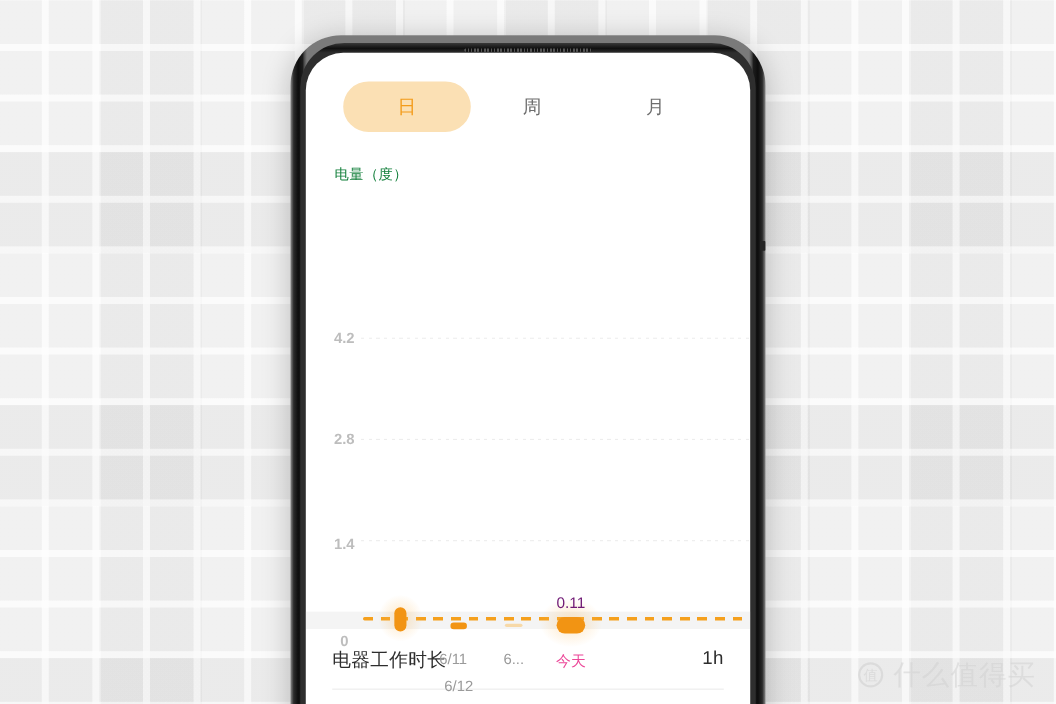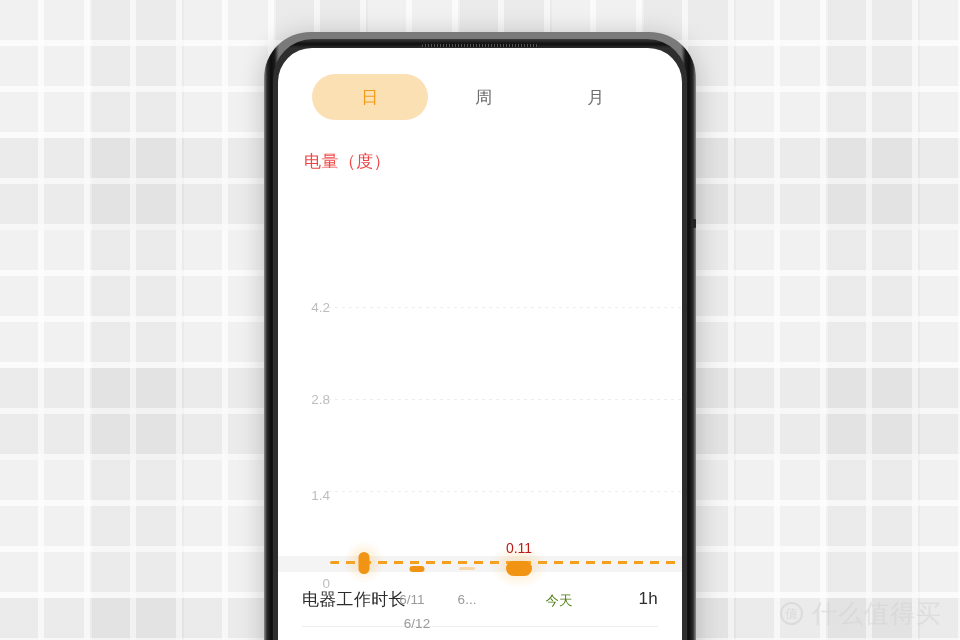--- a/index.html
+++ b/index.html
@@ -135,40 +135,41 @@
   #chart-section {
     position: relative;
     flex: 0 0 auto;
     height: 432px;
     padding: 0 0 0 0;
   }
   #chart-axis-title {
     position: absolute;
     left: 26px;
     top: 26px;
-    font-size: 17px;
-    color: #ef4444;
+    font-size: 13px;
+    color: #15803d;
     letter-spacing: 0.4px;
   }
 
   #plot {
     position: absolute;
     left: 0;
     right: 0;
     top: 56px;
     bottom: 0;
   }
   .ytick {
     position: absolute;
     left: 18px;
     width: 34px;
-    text-align: right;
+    text-align: center;
     font-size: 13.5px;
     color: #bdbdbd;
     transform: translateY(-50%);
+    font-weight: bold;
   }
   .gridline {
     position: absolute;
     left: 50px;
     right: 0px;
     height: 1px;
     background-image: repeating-linear-gradient(to right,
       #ededed 0px, #ededed 3px, rgba(255,255,255,0) 3px, rgba(255,255,255,0) 7px);
   }
   #baseline-dash {
@@ -193,25 +194,25 @@
       rgba(250,178,70,0.30) 0%, rgba(250,190,100,0.14) 45%, rgba(255,255,255,0) 72%);
     pointer-events: none;
   }
   .xtick {
     position: absolute;
     font-size: 13.5px;
     color: #9a9a9a;
     transform: translateX(-50%);
     white-space: nowrap;
   }
-  .xtick.today { color: #4d7c0f; margin-left: 40px; }
+  .xtick.today { color: #ec4899; }
   #point-label {
     position: absolute;
     font-size: 14px;
-    color: #b91c1c;
+    color: #701a75;
     transform: translateX(-50%);
     white-space: nowrap;
   }
 
   
   #gap-band {
     flex: 0 0 auto;
     height: 16px;
     background: #f4f4f4;
   }

